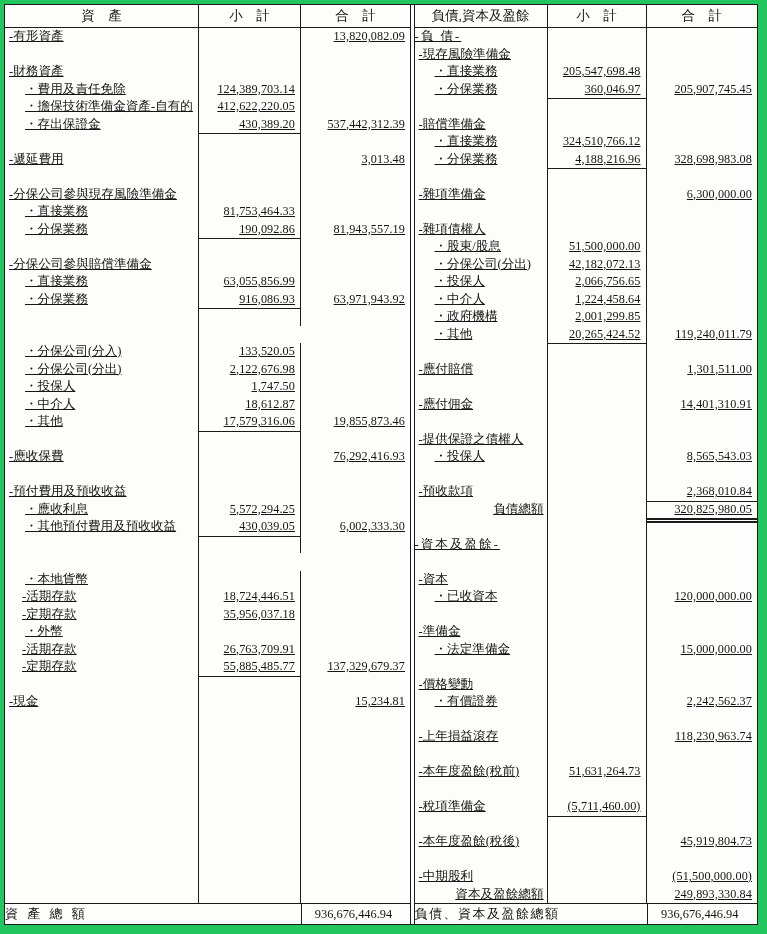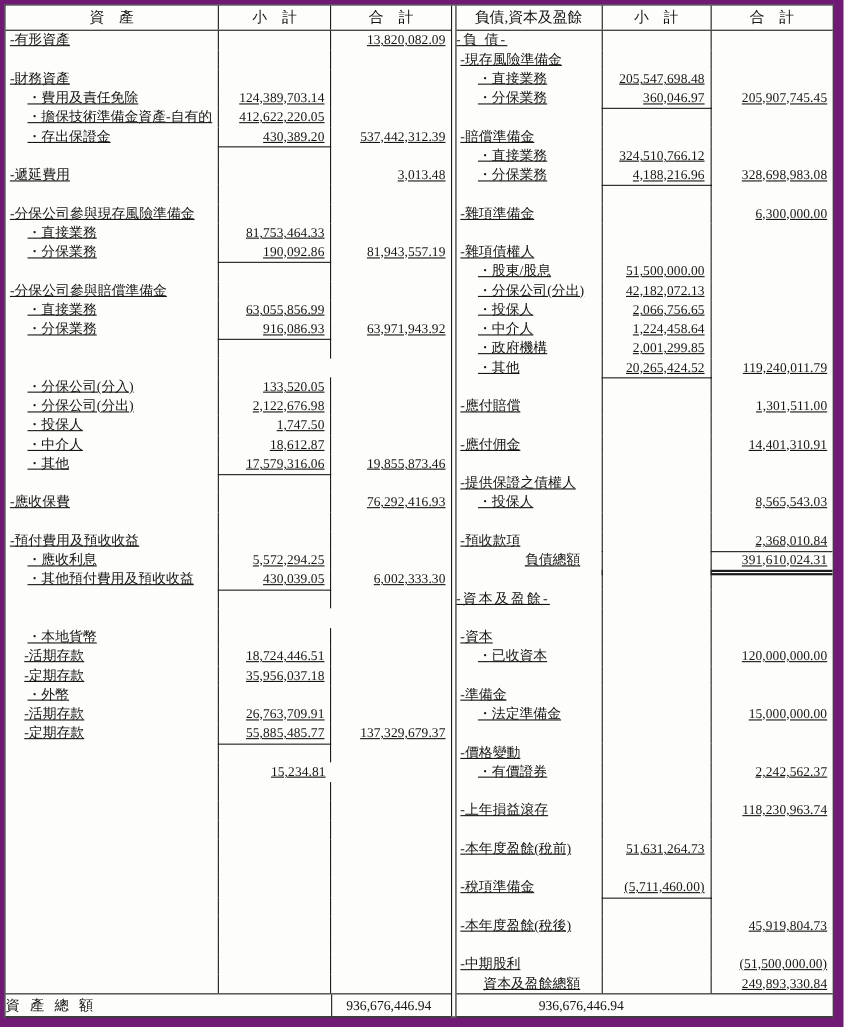--- a/index.html
+++ b/index.html
@@ -1,17 +1,17 @@
 <!DOCTYPE html>
 <html><head>
 <meta charset="utf-8">
 <style>
   html,body { margin:0; padding:0; background:#ffffff; }
   .page {
-    position:relative; width:767px; height:934px; background:#701a75;
+    position:relative; width:767px; height:934px; background:#22c55e;
     font-family:"Liberation Serif","DejaVu Serif",serif; color:#151515;
     overflow:hidden;
   }
   .sheet {
     position:absolute; left:4px; top:4px; width:754px; height:921px;
     border:1.5px solid #1b1b1b; display:flex; background:#fdfdfb;
     box-sizing:border-box;
   }
   .half { display:flex; flex-direction:column; box-sizing:border-box; }
   .half.hl { width:406px; border-right:1.5px solid #1b1b1b; }
@@ -30,21 +30,21 @@
   .row { display:grid; height:17.5px; line-height:17.6px; font-size:12.6px; }
   .hl .row { grid-template-columns:194px 102px 1fr; }
   .hr .row { grid-template-columns:133px 99px 1fr; }
   .c { white-space:nowrap; overflow:visible; box-sizing:border-box; }
   .c1 { padding-left:4px; border-right:1.2px solid #1b1b1b; }
   .c2 { border-right:1.2px solid #1b1b1b; }
   .c2,.c3 { text-align:right; padding-right:5px; font-size:12.2px; letter-spacing:0.1px; }
   .i1 { padding-left:20px; }
   .i2 { padding-left:17px; }
   .ctr { text-align:left; padding-left:0; letter-spacing:2px; }
-  .ral { text-align:right; padding-right:19px; }
+  .ral { text-align:right; padding-right:3px; }
   .ul  { border-bottom:1.4px solid #1b1b1b; }
   .dul { border-bottom:5px double #1b1b1b; }
 
   .ftr {
     height:20px; border-top:1.4px solid #1b1b1b; border-bottom:1.5px solid #1b1b1b;
     display:grid; align-items:center; font-size:13px; flex:0 0 auto;
   }
   .hl .ftr { grid-template-columns:297px 1fr; }
   .hr .ftr { grid-template-columns:233px 1fr; }
   .flabel { letter-spacing:3px; border-right:1.2px solid #1b1b1b; height:100%; line-height:20px; box-sizing:border-box; }
@@ -246,20 +246,21 @@
             <div class="c c1 i2">-定期存款</div>
             <div class="c c2 ul">55,885,485.77</div>
             <div class="c c3">137,329,679.37</div>
           </div>
           <div class="row">
             <div class="c c1"></div>
             <div class="c c2"></div>
             <div class="c c3"></div>
           </div>
           <div class="row">
+            <div class="c c1">-現金</div>
             <div class="c c2"></div>
             <div class="c c3">15,234.81</div>
           </div>
           <div class="row">
             <div class="c c1"></div>
             <div class="c c2"></div>
             <div class="c c3"></div>
           </div>
           <div class="row">
             <div class="c c1"></div>
@@ -456,21 +457,21 @@
             <div class="c c3"></div>
           </div>
           <div class="row">
             <div class="c c1">-預收款項</div>
             <div class="c c2"></div>
             <div class="c c3 ul">2,368,010.84</div>
           </div>
           <div class="row">
             <div class="c c1 ral">負債總額</div>
             <div class="c c2"></div>
-            <div class="c c3 dul">391,610,024.31</div>
+            <div class="c c3 dul">320,825,980.05</div>
           </div>
           <div class="row">
             <div class="c c1"></div>
             <div class="c c2"></div>
             <div class="c c3"></div>
           </div>
           <div class="row">
             <div class="c c1 ctr">-資本及盈餘-</div>
             <div class="c c2"></div>
             <div class="c c3"></div>
@@ -570,18 +571,19 @@
             <div class="c c2"></div>
             <div class="c c3">(51,500,000.00)</div>
           </div>
           <div class="row">
             <div class="c c1 ral">資本及盈餘總額</div>
             <div class="c c2"></div>
             <div class="c c3 dul">249,893,330.84</div>
           </div>
         </div>
       <div class="ftr">
+        <div class="flabel">負債、資本及盈餘總額</div>
         <div class="fval">936,676,446.94</div>
       </div>
     </div>
 
   </div>
 </div>
 
 </body></html>

